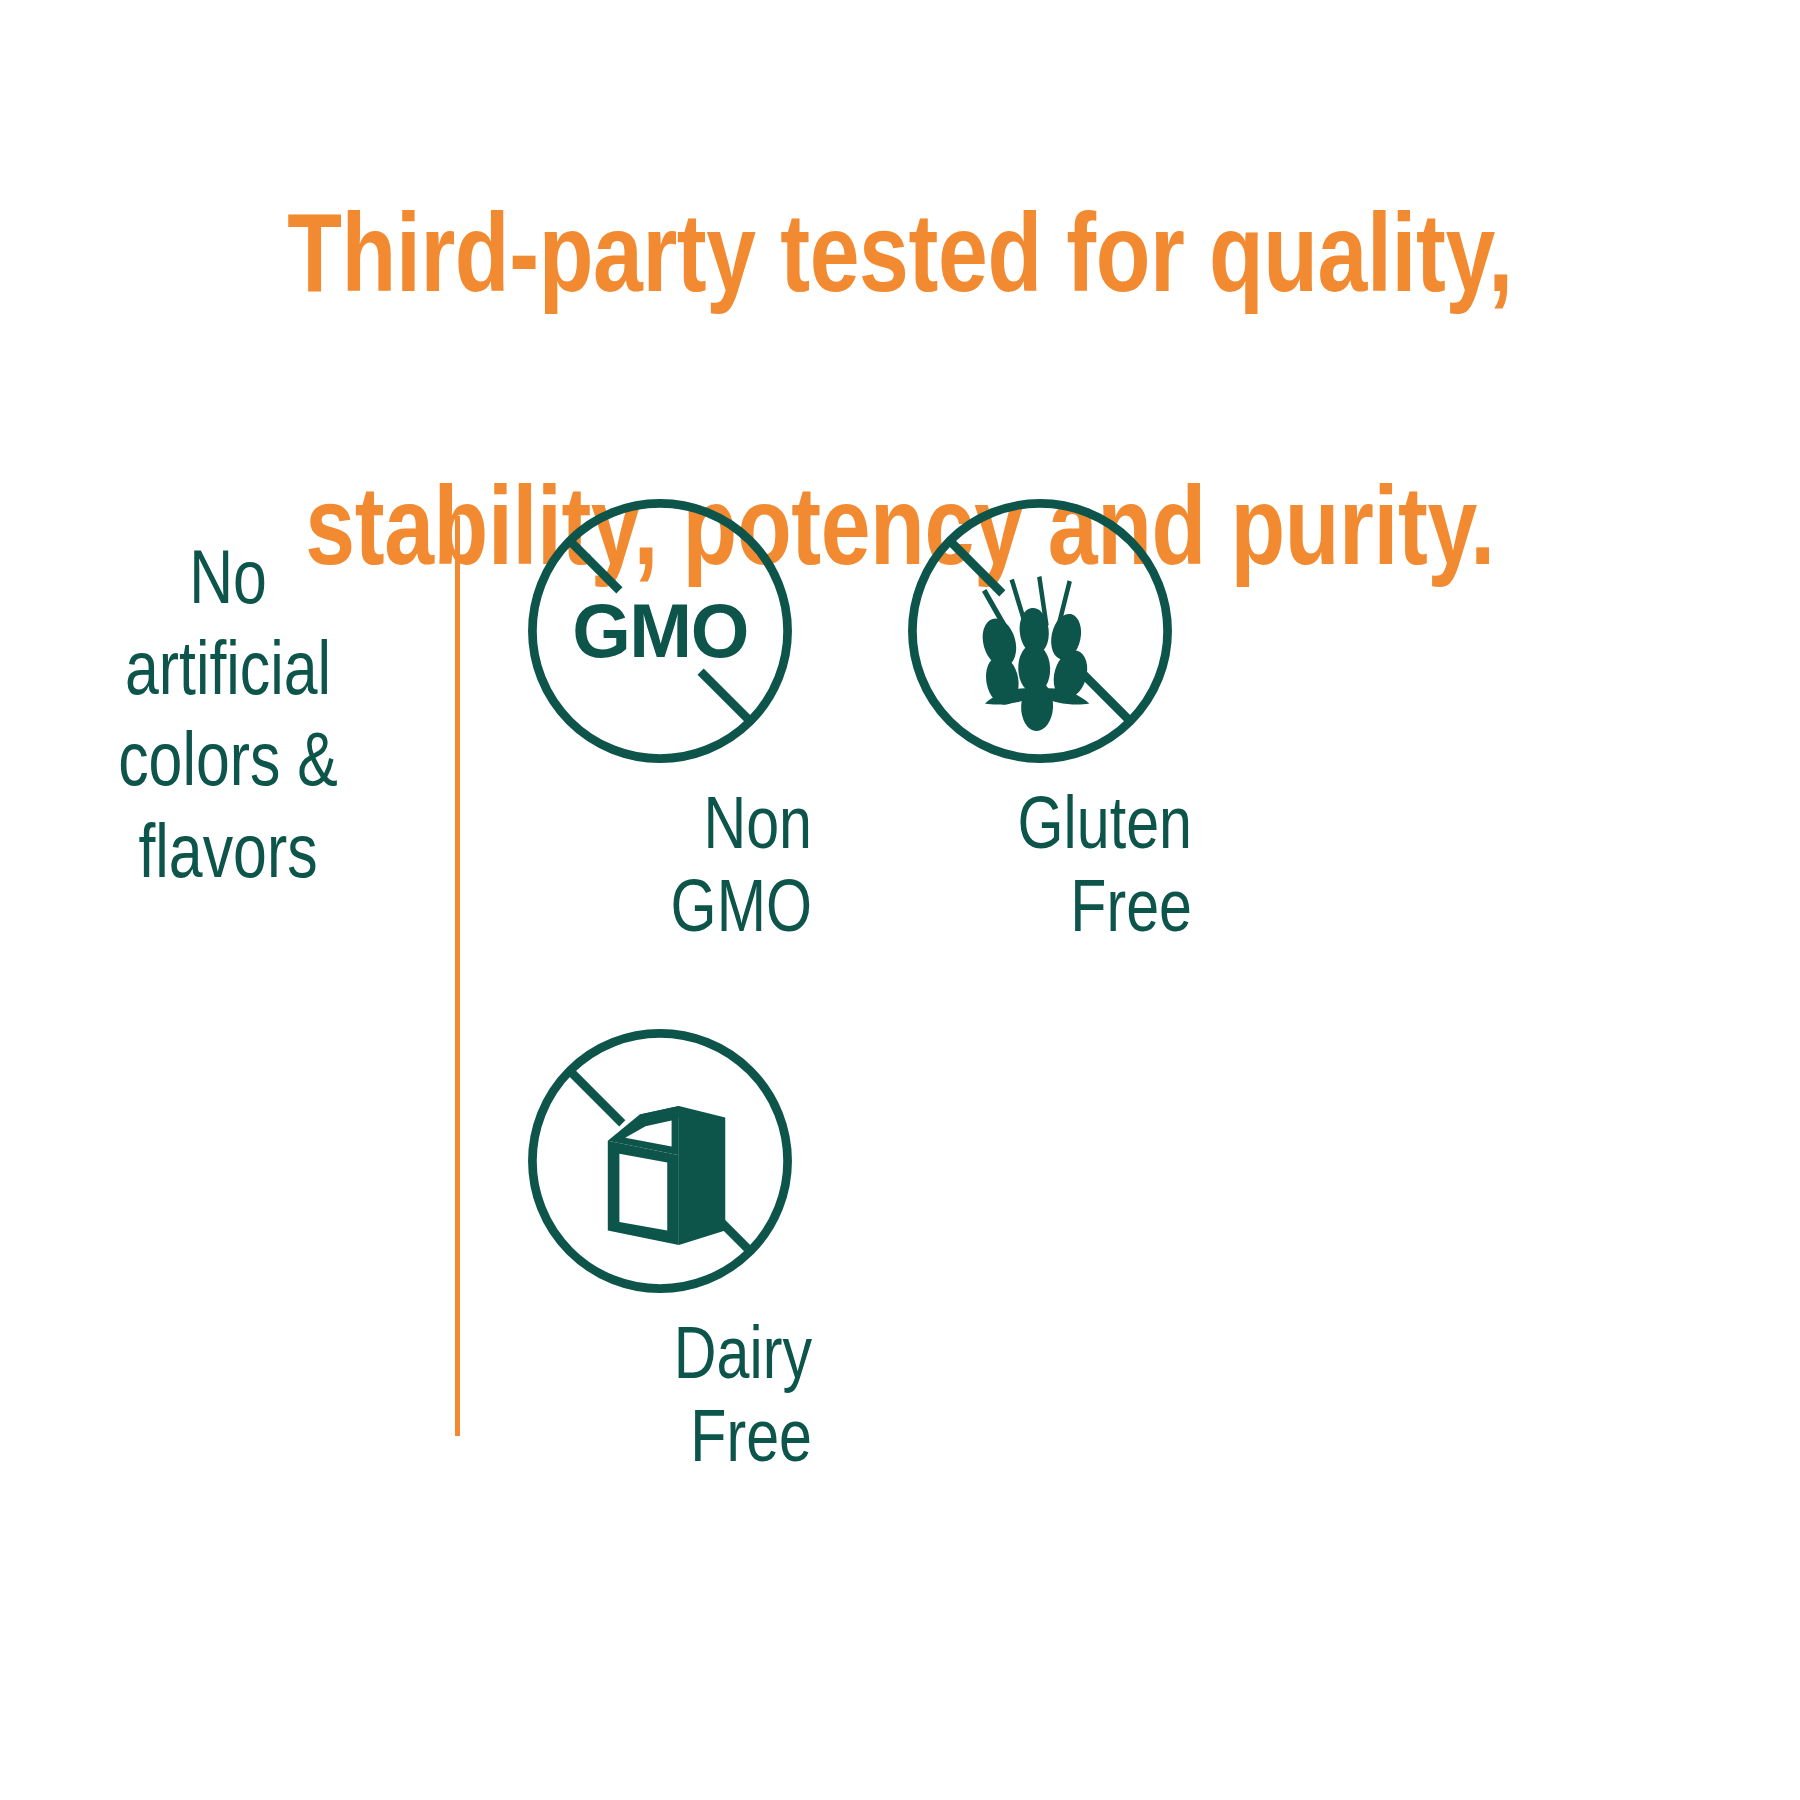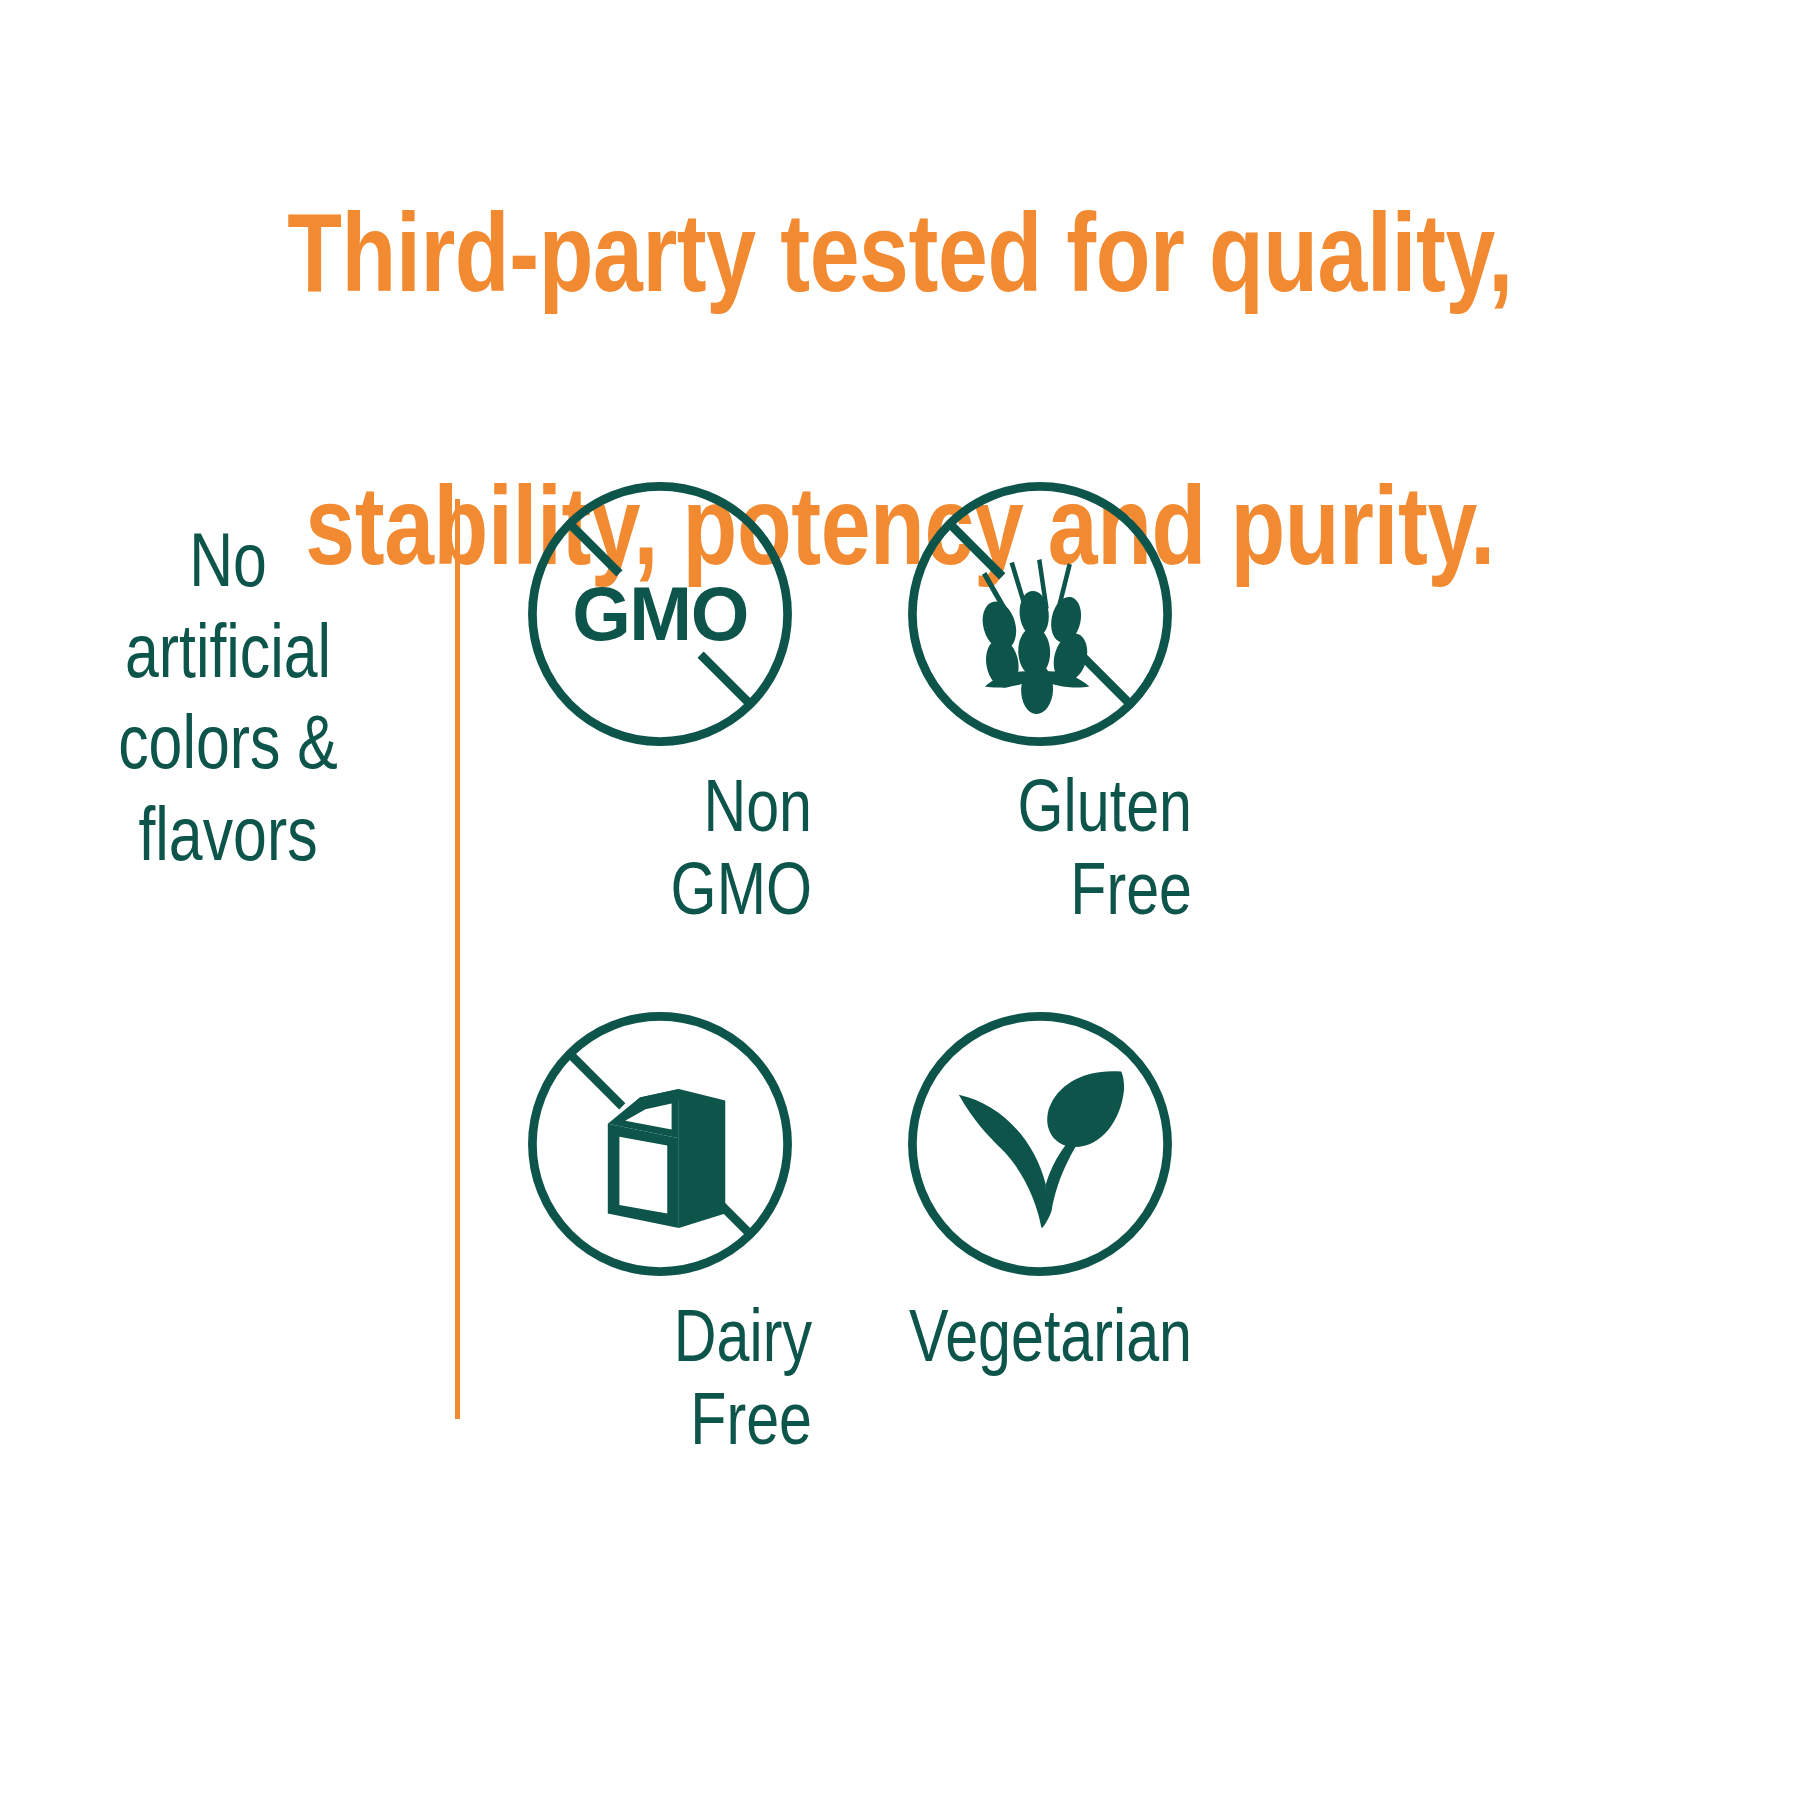--- a/index.html
+++ b/index.html
@@ -25,21 +25,21 @@
     letter-spacing:-0.5px;
     transform:scaleX(0.80);
     transform-origin:center top;
     white-space:pre-line;
   }
   .headline .l1, .headline .l2 { display:block; }
 
   
   .body-area {
     position:absolute;
-    left:0; top:474px;
+    left:0; top:491px;
     width:1800px; height:1200px;
   }
 
   
   .left-caption {
     position:absolute;
     left:58px; top:40px;
     width:340px;
     text-align:center;
     color:#0D544A;
@@ -174,32 +174,16 @@
             <path d="M86 68 L113 62 L113 96 L64 86 Z
                      M90 76 L108 72 L108 90 L76 84 Z" fill-rule="evenodd"></path>
 
             <path d="M86 68 L113 62 L113 70 L92 75 Z"></path>
           </g>
         </svg>
         <div class="cell-label">Dairy
 Free</div>
       </div>
 
-      <div class="cell c3">
-        <svg class="badge" viewBox="0 0 200 200">
-          <circle cx="100" cy="100" r="88" fill="none" stroke="#0D544A" stroke-width="6"></circle>
-          <g fill="#0D544A" stroke="none">
-
-            <path d="M44 66 C72 72 96 96 104 128 C104 128 104 150 101 158
-                     C98 140 88 118 74 104 C64 94 54 84 44 66 Z"></path>
-            <path d="M104 128 C110 108 122 92 138 82 C124 100 112 122 108 146
-                     C106 152 102 158 101 158 C102 148 103 136 104 128 Z"></path>
-
-            <path d="M156 50 C132 48 112 58 106 76 C102 90 110 102 124 102
-                     C142 102 156 84 158 62 C158 56 157 52 156 50 Z"></path>
-          </g>
-        </svg>
-        <div class="cell-label">Vegetarian</div>
-      </div>
 
     </div>
   </div>
 </div>
 
 </body></html>

